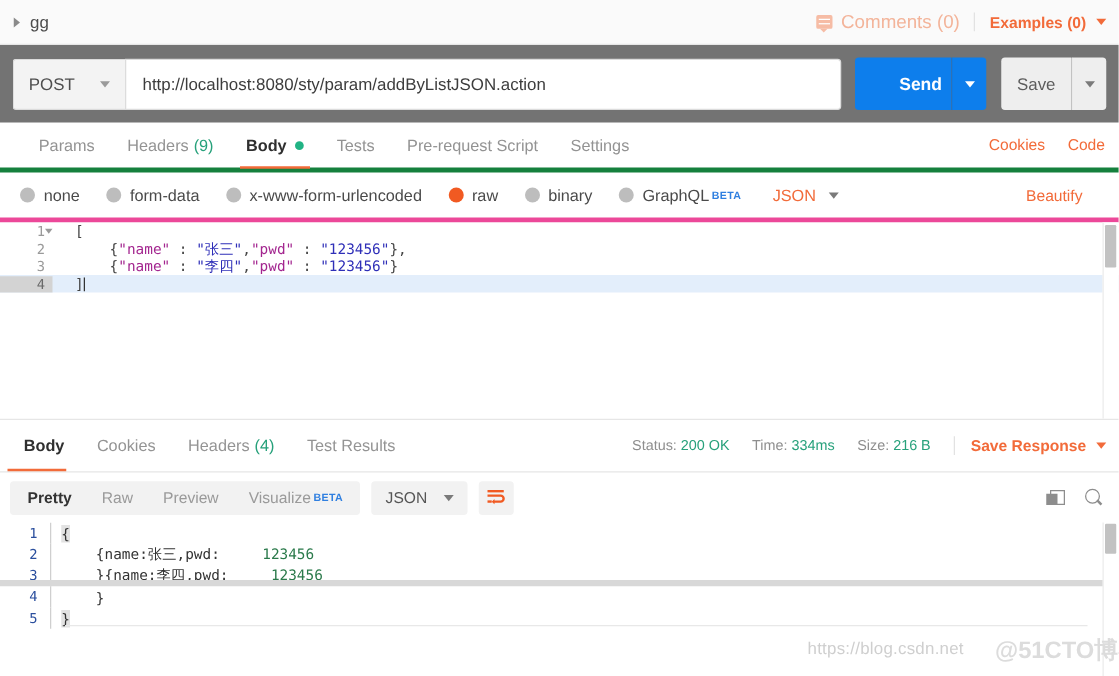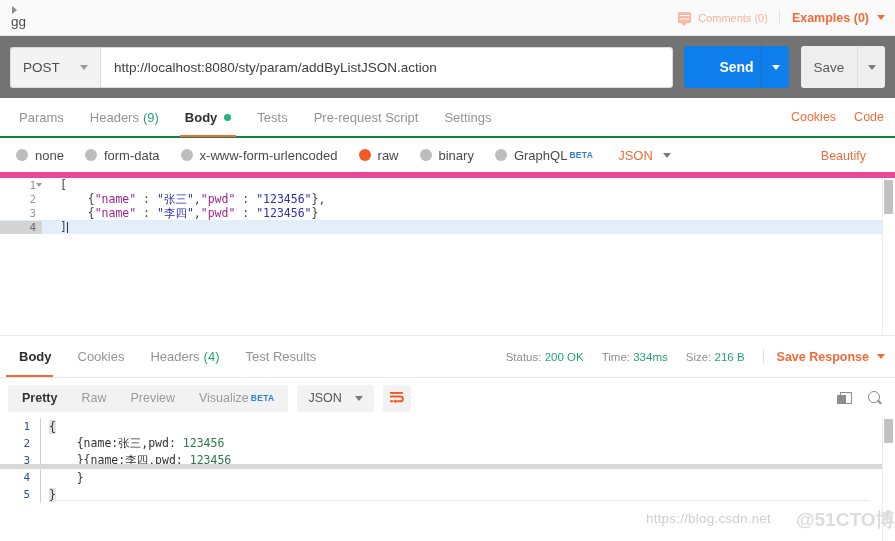--- a/index.html
+++ b/index.html
@@ -14,35 +14,35 @@
     -webkit-font-smoothing: antialiased;
   }
   .app { position: relative; width: 895px; height: 541px; background: #fff; }
 
   
   .namebar {
     position: absolute; left: 0; top: 0; width: 895px; height: 36px;
     background: #fafafa; border-bottom: 1px solid #e6e6e6;
     display: flex; align-items: center;
   }
-  .name-left { display: flex; align-items: center; padding-left: 11px; flex-direction: column; }
+  .name-left { display: flex; align-items: center; padding-left: 11px; }
   .tri {
     width: 0; height: 0;
     border-left: 5px solid #8a8a8a;
     border-top: 4px solid transparent;
     border-bottom: 4px solid transparent;
     margin-right: 8px;
   }
   .req-name { font-size: 13.5px; color: #4c4c4c; }
   .name-right {
     margin-left: auto; display: flex; align-items: center;
     padding-right: 10px; gap: 0px;
   }
   .comments {
-    display: flex; align-items: center; color: #f3b49a; font-size: 11px;
+    display: flex; align-items: center; color: #f3b49a; font-size: 15px;
     padding-right: 11px;
   }
   .bubble-ico {
     width: 13px; height: 11px; background: #f6bca5; border-radius: 1.5px;
     margin-right: 7px; position: relative; display: inline-block;
   }
   .bubble-ico::before {
     content: ""; position: absolute; left: 2px; top: 2.5px;
     width: 9px; height: 1.6px; background: #fff;
     box-shadow: 0 3.5px 0 0 #fff;
@@ -111,22 +111,22 @@
   }
   .save-caret-btn {
     background: #eeeeee; width: 28px; height: 42px;
     display: flex; align-items: center; justify-content: center;
     border-radius: 0 3px 3px 0; border-left: 1px solid #e0e0e0;
   }
 
   
   .reqtabs {
     position: absolute; left: 0; top: 98px; width: 895px; height: 40px;
-    border-bottom: 2px solid #15803d; display: flex; align-items: stretch;
-    padding-left: 6px;
+    border-bottom: 4px solid #15803d; display: flex; align-items: stretch;
+    padding-left: 18px;
   }
   .rtab {
     display: flex; align-items: center; padding: 0 13px;
     font-size: 13px; color: #939393; position: relative;
   }
   .rtab.active { color: #2f2f2f; font-weight: bold; }
   .rtab.active::after {
     content: ""; position: absolute; left: 8px; right: 8px; bottom: -1px;
     height: 2.5px; background: #f26b3a;
   }
@@ -136,21 +136,21 @@
     margin-left: 7px;
   }
   .reqtabs-right {
     margin-left: auto; display: flex; align-items: center; padding-right: 2px;
   }
   .link-orange { color: #f26b3a; font-size: 12.5px; padding: 0 9px; }
 
   
   .bodyrow {
     position: absolute; left: 0; top: 138px; width: 895px; height: 40px;
-    border-bottom: 6px solid #ec4899; display: flex; align-items: center;
+    border-bottom: 4px solid #ec4899; display: flex; align-items: center;
     padding-left: 16px;
   }
   .radio-opt { display: flex; align-items: center; margin-right: 21px; font-size: 13px; color: #4a4a4a; }
   .radio { width: 12px; height: 12px; border-radius: 50%; background: #bdbdbd; margin-right: 7px; }
   .radio.on { background: #f15a22; }
   .beta-sup {
     color: #2f7fe0; font-size: 8.5px; font-weight: bold;
     vertical-align: super; margin-left: 2px; letter-spacing: .3px;
   }
   .json-sel { display: flex; align-items: center; margin-left: 4px; }
@@ -254,21 +254,21 @@
     font-family: "DejaVu Sans Mono", monospace; font-size: 11.5px;
   }
   .rb-line { height: 17px; display: flex; align-items: center; }
   .rb-gut {
     width: 40px; text-align: right; padding-right: 10px;
     color: #2b4f9e; font-size: 11px; flex: 0 0 40px;
   }
   .rb-sep { width: 1px; height: 17px; background: #cfcfcf; flex: 0 0 1px; }
   .rb-code { padding-left: 8px; white-space: pre; color: #333; }
   .rb-brace { color: #333; background: #e2e2e2; }
-  .rb-num { color: #2b7a4b; }
+  .rb-num { color: #2b7a4b; margin-left: 27px; }
   .rb-last-rule {
     position: absolute; left: 52px; right: 25px; top: 500px;
     border-bottom: 1px solid #e8e8e8;
   }
 
   
   .sb-track {
     position: absolute; right: 0; width: 13px; background: #fff;
     border-left: 1px solid #ececec;
   }

